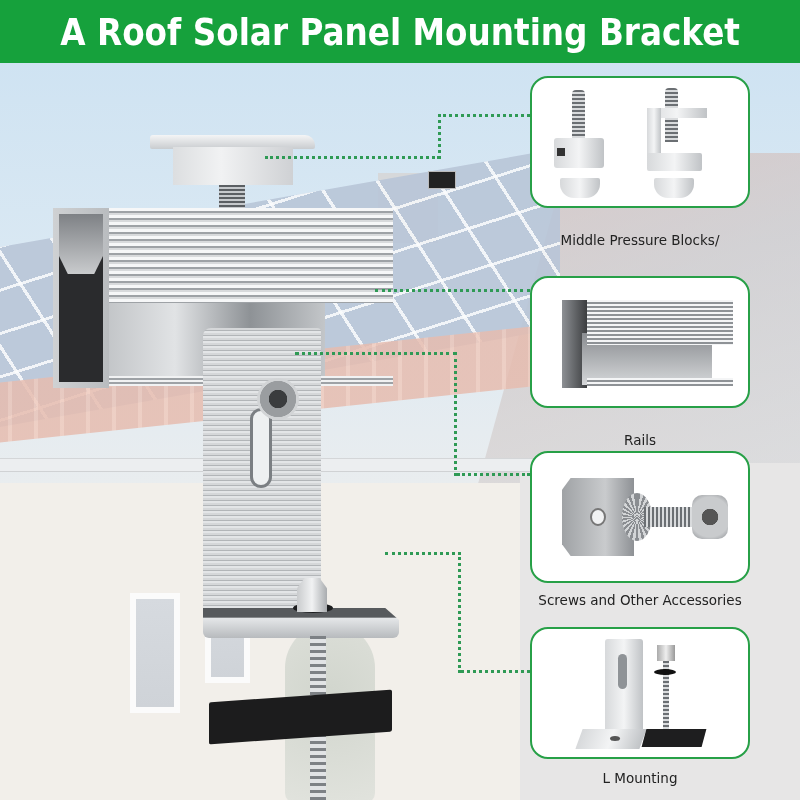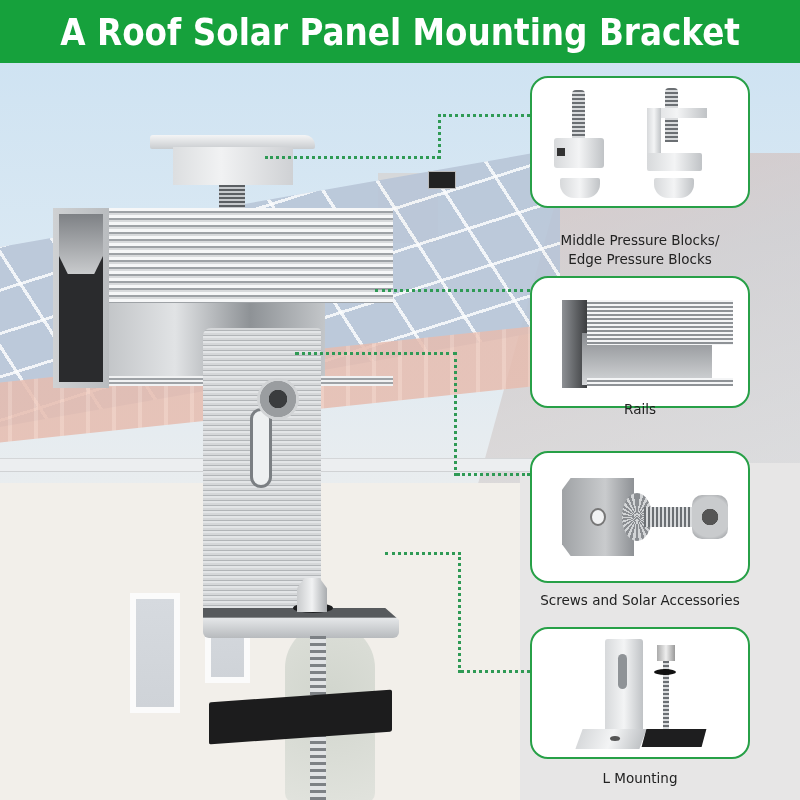--- a/index.html
+++ b/index.html
@@ -157,46 +157,45 @@
     <div class="ill metal" style="left:28px;top:100px;width:40px;height:20px;border-radius:2px 2px 14px 14px;"></div>
     <div class="ill thread" style="left:133px;top:10px;width:13px;height:54px;border-radius:4px 4px 0 0;"></div>
     <div class="ill metal" style="left:115px;top:30px;width:60px;height:10px;"></div>
     <div class="ill metal" style="left:115px;top:30px;width:14px;height:60px;"></div>
     <div class="ill metal" style="left:115px;top:75px;width:55px;height:18px;border-radius:2px;"></div>
     <div class="ill metal" style="left:122px;top:100px;width:40px;height:20px;border-radius:2px 2px 14px 14px;"></div>
   </div>
 </div>
 <div class="caption" style="top:215px;margin-top:16px;">
   <div>Middle Pressure Blocks/</div>
-  <div>Edge Pressure Blocks</div>
 </div>
 
 <div class="card" style="top:276px;">
   <div>
     <div class="ill" style="left:30px;top:22px;width:25px;height:88px;background:linear-gradient(90deg,#8d9094,#3c3e40);"></div>
     <div class="ill" style="left:50px;top:55px;width:130px;height:52px;background:linear-gradient(180deg,#8a8d91,#d5d7d9);"></div>
     <div class="ill" style="left:55px;top:22px;width:146px;height:45px;background:repeating-linear-gradient(180deg,#f4f5f6 0 2px,#8e9296 2px 4px);"></div>
     <div class="ill" style="left:55px;top:100px;width:146px;height:8px;background:repeating-linear-gradient(180deg,#f4f5f6 0 2px,#8e9296 2px 4px);"></div>
   </div>
 </div>
-<div class="caption" style="top:400px;">
+<div class="caption" style="top:431px;">
   <div>Rails</div>
 </div>
 
 <div class="card" style="top:451px;">
   <div>
     <div class="ill metal" style="left:30px;top:25px;width:72px;height:78px;clip-path:polygon(12% 0,100% 0,100% 100%,12% 100%,0 85%,0 15%);background:linear-gradient(90deg,#9fa2a5,#c9cbcd 60%,#8e9195);"></div>
     <div class="ill" style="left:58px;top:55px;width:16px;height:18px;border-radius:50%;background:#f1f2f3;border:2px solid #777;"></div>
     <div class="ill" style="left:90px;top:40px;width:30px;height:48px;border-radius:50%;background:repeating-conic-gradient(#8a8d91 0 8deg,#d3d5d7 8deg 16deg);"></div>
     <div class="ill thread" style="left:112px;top:54px;width:60px;height:20px;transform:rotate(90deg) translate(0,0);transform:none;background:repeating-linear-gradient(90deg,#6b6f73 0 2px,#d9dbdd 2px 4px);"></div>
     <div class="ill" style="left:160px;top:42px;width:36px;height:44px;border-radius:10px;background:radial-gradient(circle,#555 0 28%,#c9cbcd 30% 70%,#8e9195);"></div>
   </div>
 </div>
 <div class="caption" style="top:591px;">
-  <div>Screws and Solar Accessories</div>
+  <div>Screws and Other Accessories</div>
 </div>
 
 <div class="card" style="top:627px;">
   <div>
     <div class="ill metal" style="left:73px;top:10px;width:38px;height:100px;border-radius:3px 3px 0 0;"></div>
     <div class="ill" style="left:86px;top:25px;width:9px;height:35px;background:#8f9397;border-radius:5px;"></div>
     <div class="ill metal" style="left:47px;top:100px;width:64px;height:20px;transform:skewX(-20deg);"></div>
     <div class="ill" style="left:78px;top:107px;width:10px;height:5px;border-radius:50%;background:#555;"></div>
     <div class="ill thread" style="left:131px;top:20px;width:6px;height:85px;"></div>
     <div class="ill" style="left:125px;top:16px;width:18px;height:16px;background:linear-gradient(90deg,#aaa,#eee,#999);"></div>

